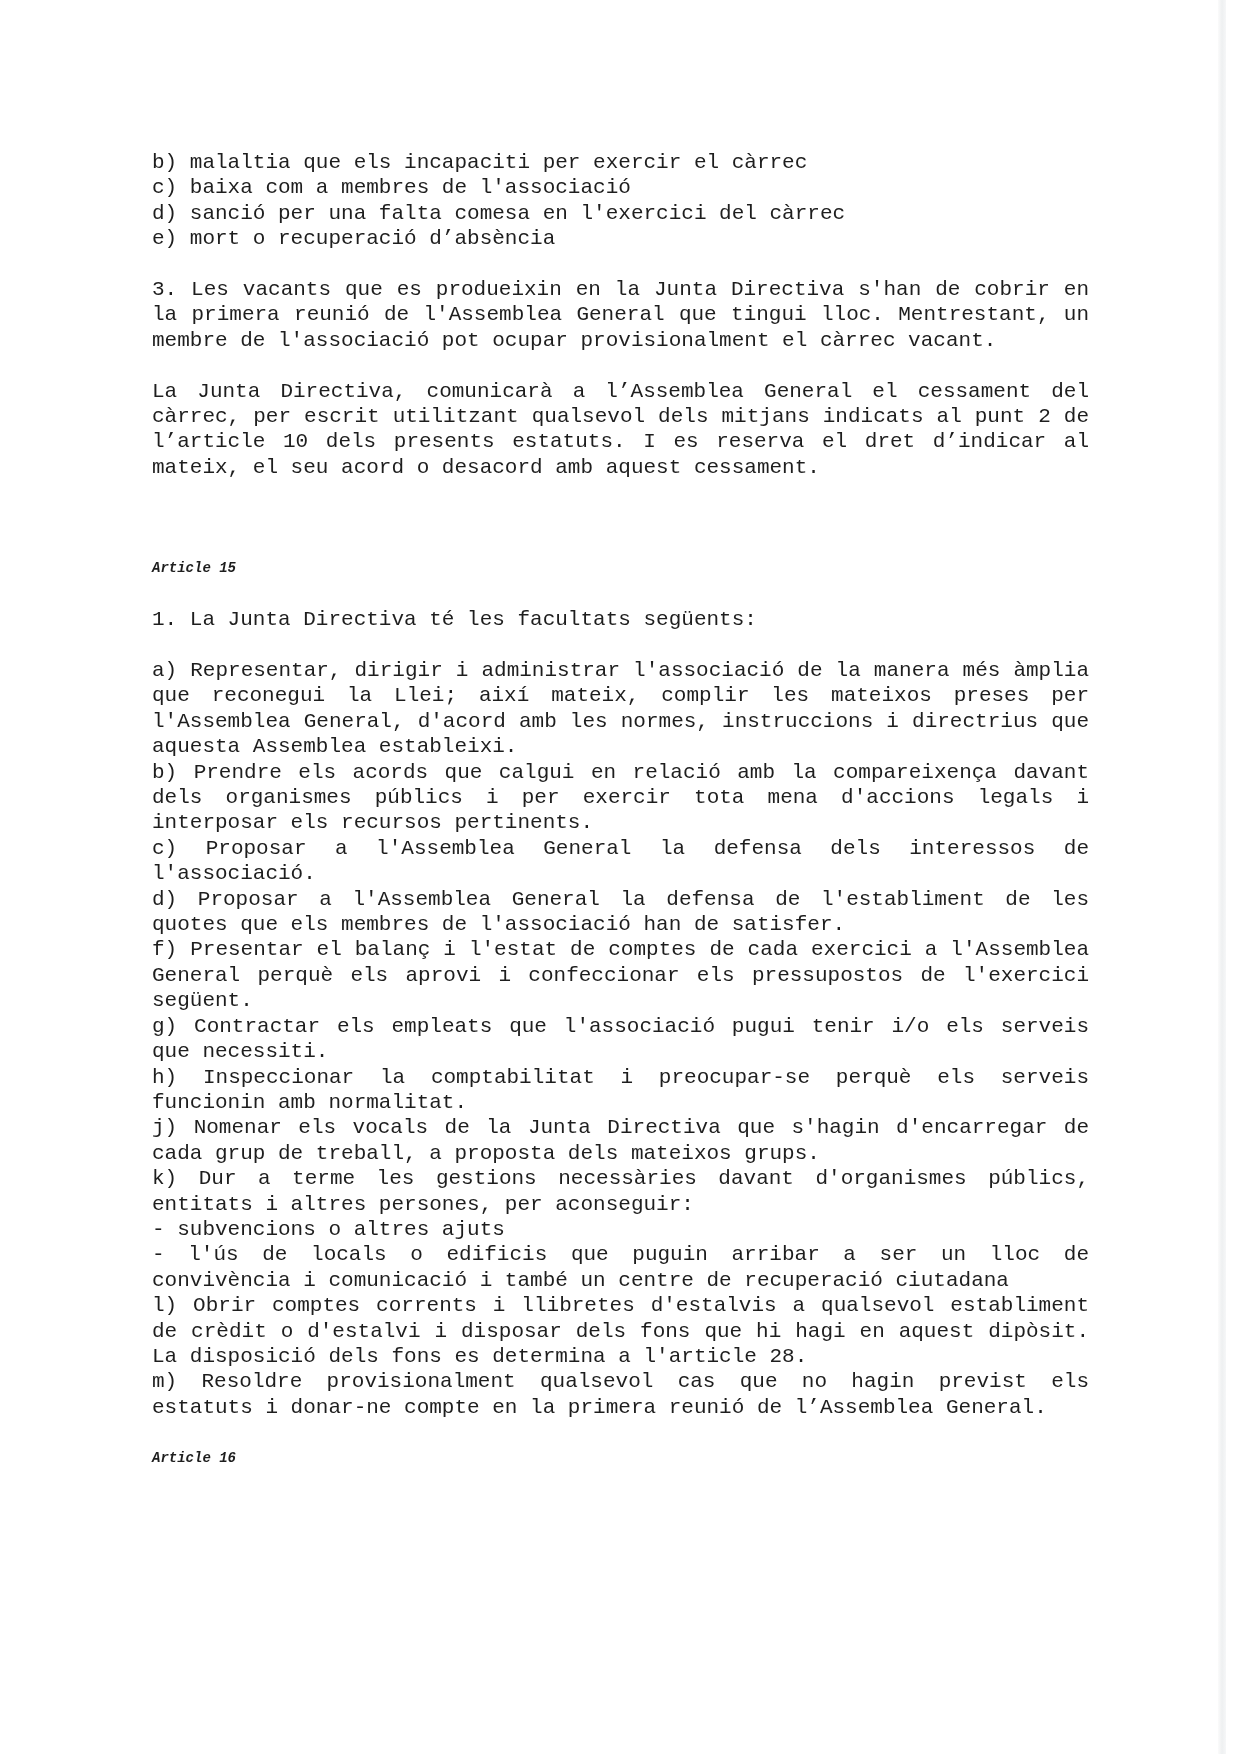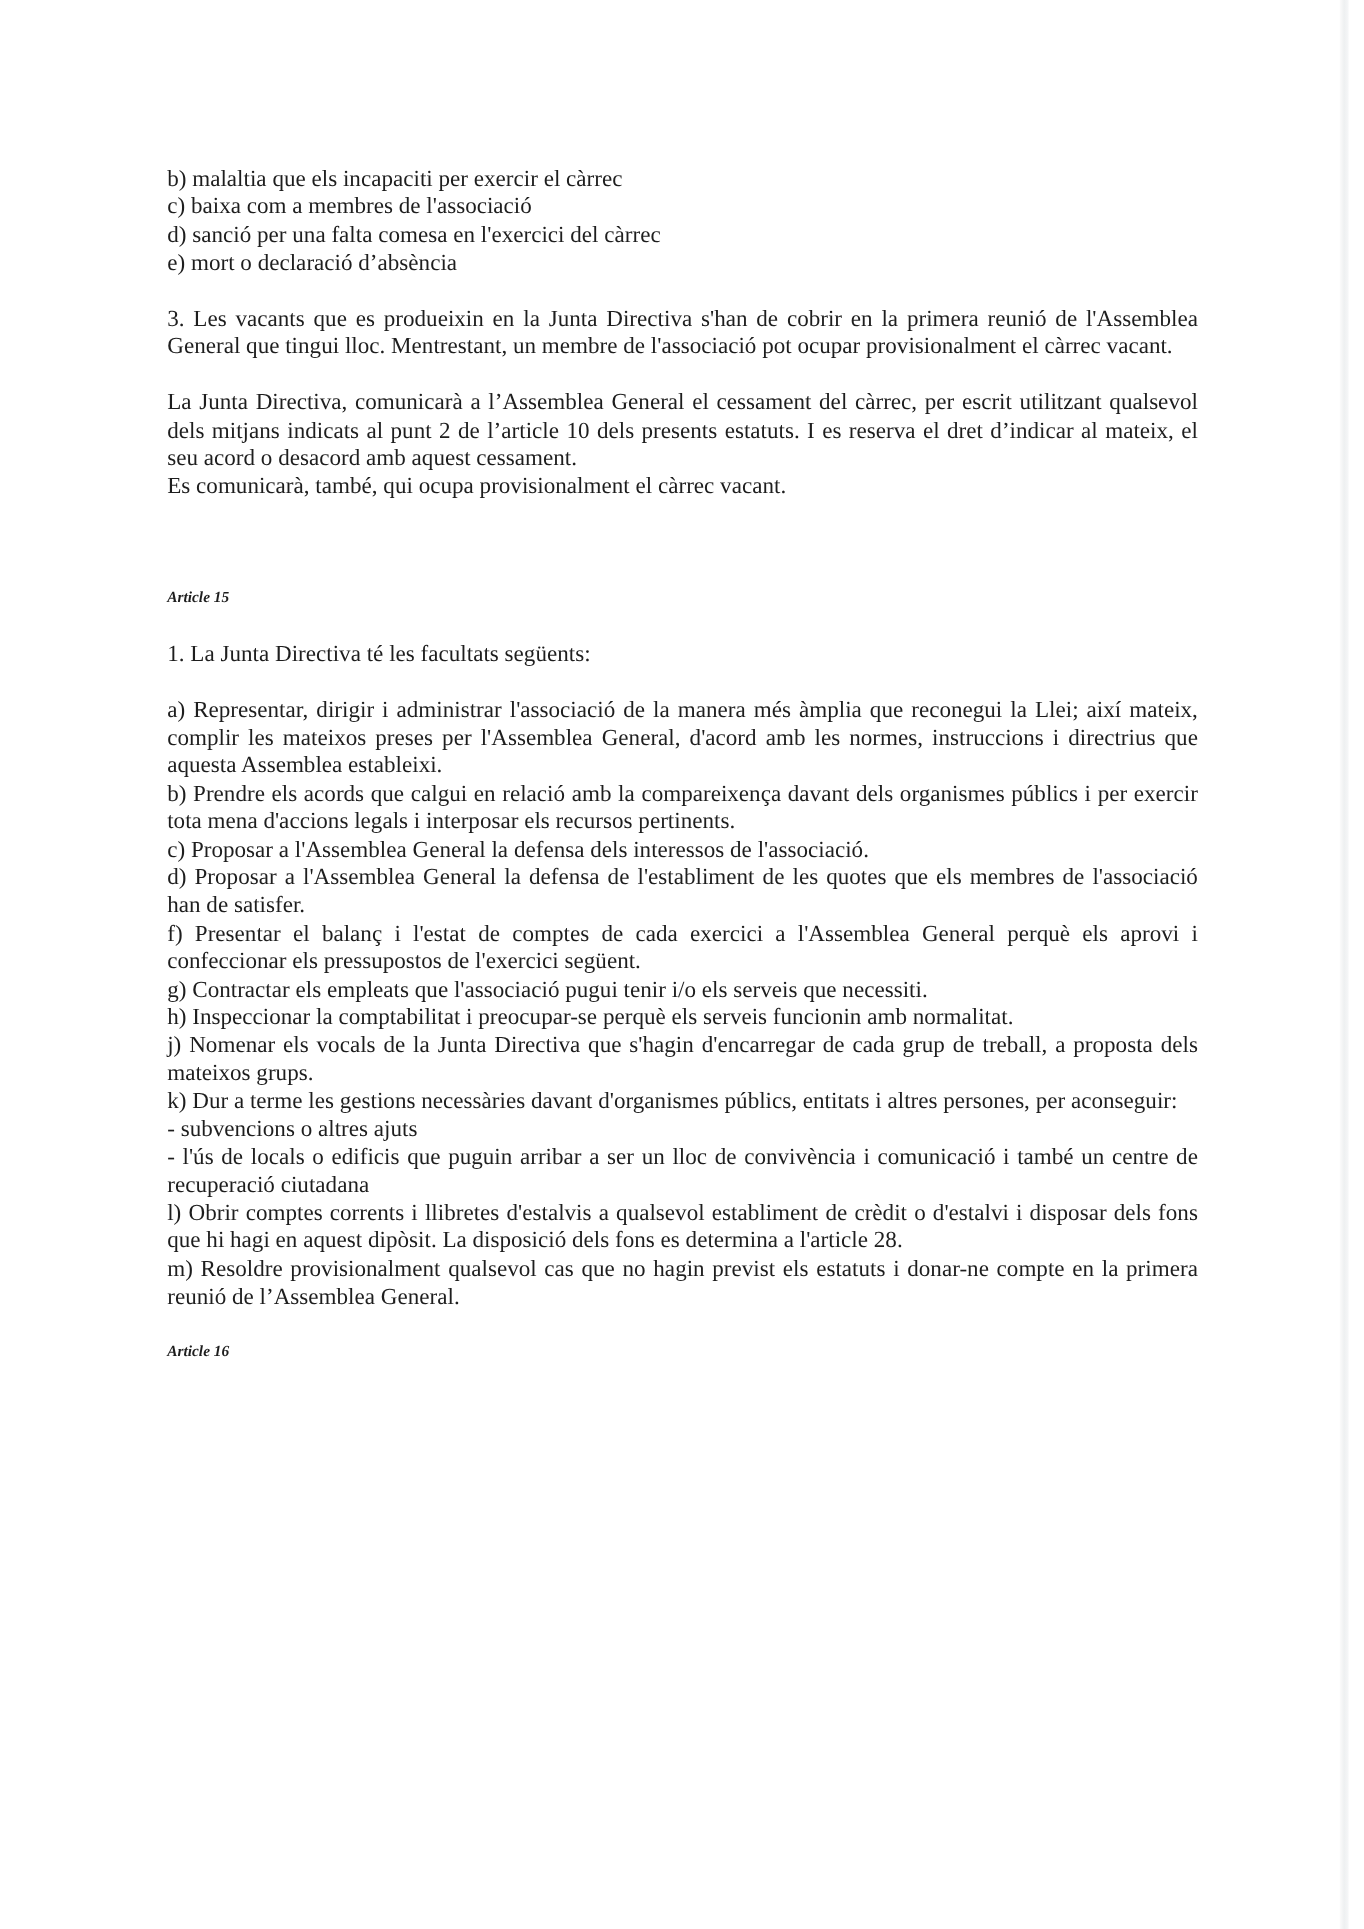--- a/index.html
+++ b/index.html
@@ -19,21 +19,21 @@
     right: 14px;
     width: 8px;
     height: 1754px;
     background: linear-gradient(to right, #fbfbfb, #eef0f1 50%, #f6f7f8);
   }
   .page {
     position: absolute;
     left: 152px;
     top: 150px;
     width: 937px;
-    font-family: Liberation Serif, serif;
+    font-family: Liberation Mono, monospace;
     font-size: 21px;
     line-height: 25.4px;
     color: #1e1e1e;
   }
   .line {
     margin: 0;
     white-space: nowrap;
   }
   .para {
     margin: 0;
@@ -55,31 +55,30 @@
 <body>
 
 <div class="page-edge"></div>
 
 <div class="page">
 
   <div>
     <p class="line">b) malaltia que els incapaciti per exercir el càrrec</p>
     <p class="line">c) baixa com a membres de l'associació</p>
     <p class="line">d) sanció per una falta comesa en l'exercici del càrrec</p>
-    <p class="line">e) mort o declaració d’absència</p>
+    <p class="line">e) mort o recuperació d’absència</p>
   </div>
 
   <div class="gap"></div>
 
   <p class="para justify">3. Les vacants que es produeixin en la Junta Directiva s'han de cobrir en la primera reunió de l'Assemblea General que tingui lloc. Mentrestant, un membre de l'associació pot ocupar provisionalment el càrrec vacant.</p>
 
   <div class="gap"></div>
 
   <p class="para justify">La Junta Directiva, comunicarà a l’Assemblea General el cessament del càrrec, per escrit utilitzant qualsevol dels mitjans indicats al punt 2 de l’article 10 dels presents estatuts. I es reserva el dret d’indicar al mateix, el seu acord o desacord amb aquest cessament.</p>
-  <p class="para">Es comunicarà, també, qui ocupa provisionalment el càrrec vacant.</p>
 
   <div class="gap"></div>
   <div class="gap"></div>
   <div class="gap"></div>
 
   <p class="heading">Article 15</p>
 
   <div class="gap"></div>
 
   <p class="para">1. La Junta Directiva té les facultats següents:</p>

